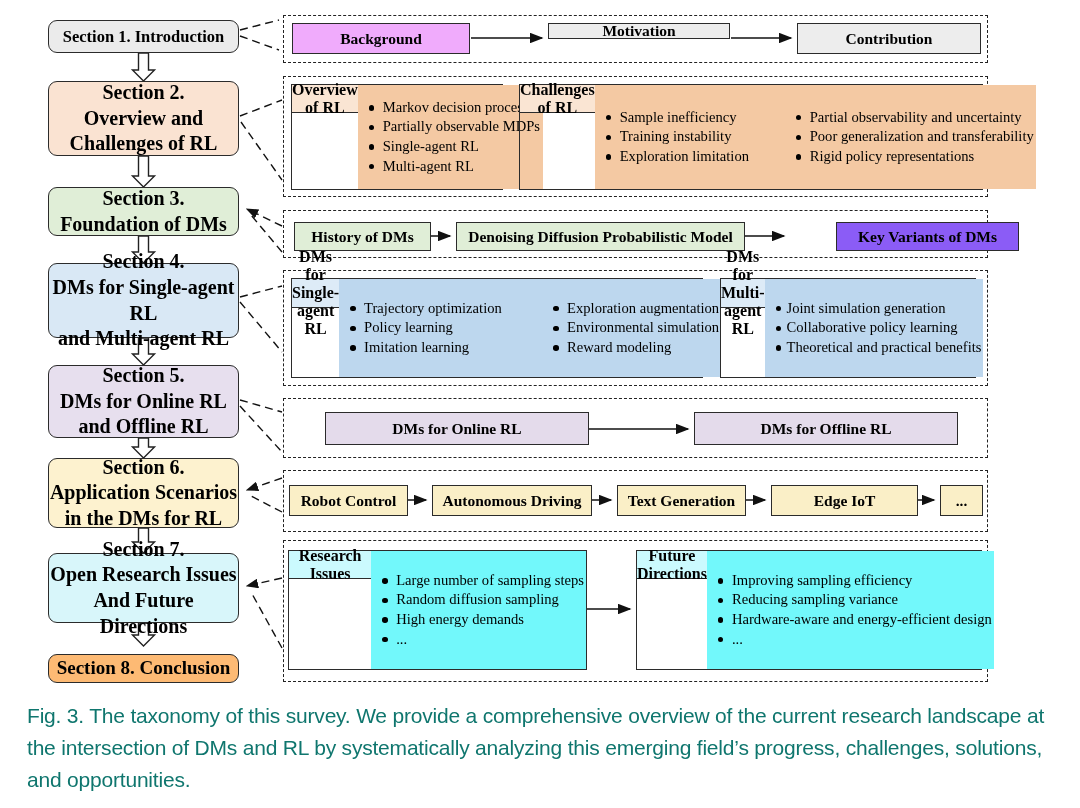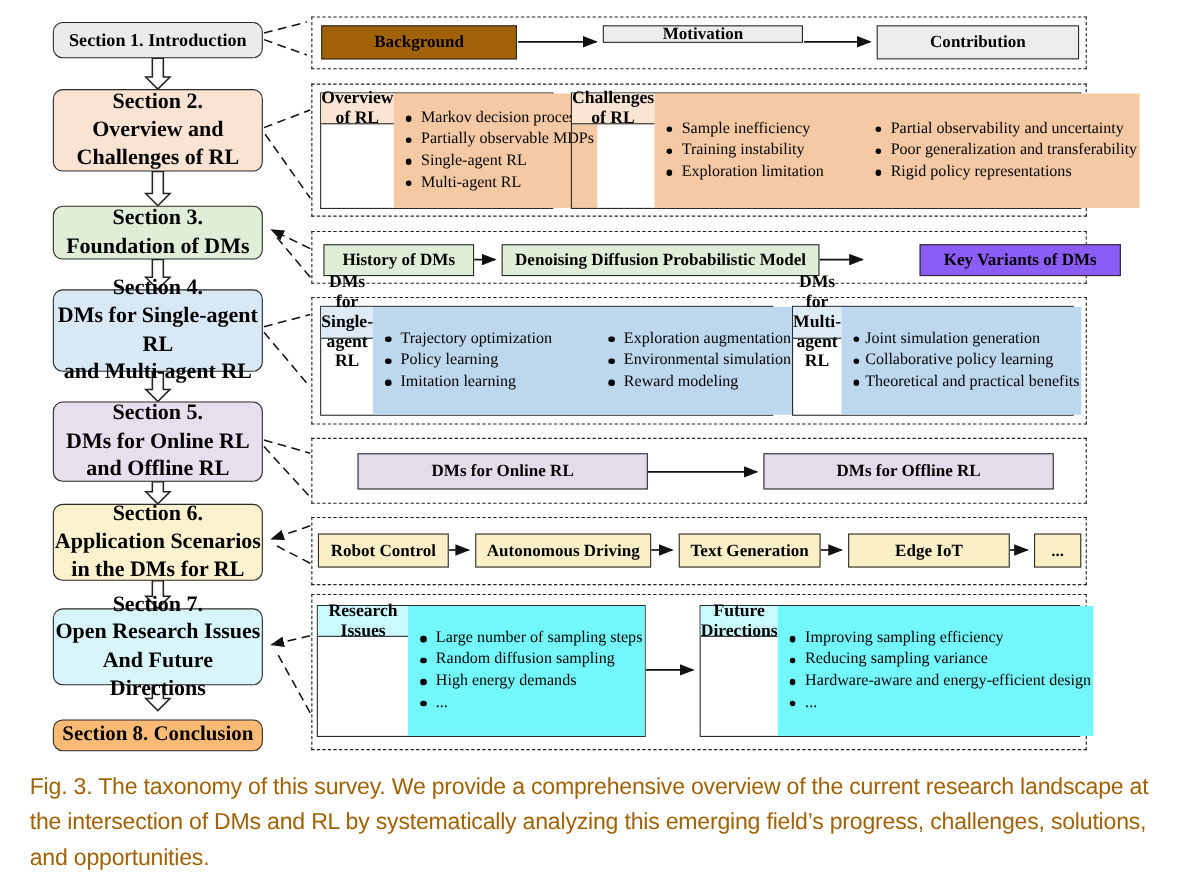--- a/index.html
+++ b/index.html
@@ -20,21 +20,21 @@
   .hbox .hd { border-bottom:1.4px solid #2b2b2b; text-align:center; font-weight:bold;
               font-size:16px; display:flex; align-items:center; justify-content:center;
               background:var(--hd); }
   .hbox .bd { flex:1; display:flex; align-items:center; background:var(--bd); padding:2px 2px; }
   ul.blt { list-style:none; margin:0; padding:0; font-size:14.6px; }
   ul.blt li { position:relative; padding-left:23px; line-height:1.34; white-space:nowrap; }
   ul.blt li::before { content:""; position:absolute; left:9px; top:0.5em; width:5.5px; height:5.5px;
                       border-radius:50%; background:#000; }
   .caption { position:absolute; left:27px; top:700px; width:1030px;
              font-family:"Liberation Sans", sans-serif; font-size:21px; line-height:1.52;
-             letter-spacing:-0.2px; color:#a16207; }
+             letter-spacing:-0.2px; color:#0f766e; }
   svg .sa { stroke:#111; stroke-width:1.5; }
   svg .da { stroke:#111; stroke-width:1.4; stroke-dasharray:8 5; fill:none; }
   svg .blk { fill:#ffffff; stroke:#222; stroke-width:1.4; }
 </style>
 </head>
 <body>
 
 <div class="stage">
 
   <svg class="abs" style="left:0;top:0;z-index:0;pointer-events:none" width="1080" height="700" viewBox="0 0 1080 700">
@@ -101,21 +101,21 @@
 and Offline RL</div>
   <div class="abs sec" style="top:458px;height:70px;background:#FDF2CF">Section 6.
 Application Scenarios
 in the DMs for RL</div>
   <div class="abs sec" style="top:553px;height:70px;background:#D8F6FA">Section 7.
 Open Research Issues
 And Future Directions</div>
   <div class="abs sec" style="top:654px;height:29px;background:#fdba74;font-size:19px">Section 8. Conclusion</div>
 
   <div class="abs group" style="left:283px;top:15px;width:705px;height:48px"></div>
-  <div class="abs rbox" style="left:292px;top:23px;width:178px;height:31px;background:#a16207">Background</div>
+  <div class="abs rbox" style="left:292px;top:23px;width:178px;height:31px;background:#f0abfc">Background</div>
   <div class="abs rbox" style="left:548px;top:23px;width:182px;height:16px;background:#EDEDED">Motivation</div>
   <div class="abs rbox" style="left:797px;top:23px;width:184px;height:31px;background:#EDEDED">Contribution</div>
 
   <div class="abs group" style="left:283px;top:76px;width:705px;height:121px"></div>
   <div class="abs hbox" style="left:291px;top:84px;width:212px;height:106px;--hd:#FAE5D3;--bd:#F4C9A3">
     <div class="hd" style="height:27px">Overview of RL</div>
     <div class="bd">
       <ul class="blt">
         <li>Markov decision processes</li>
         <li>Partially observable MDPs</li>

